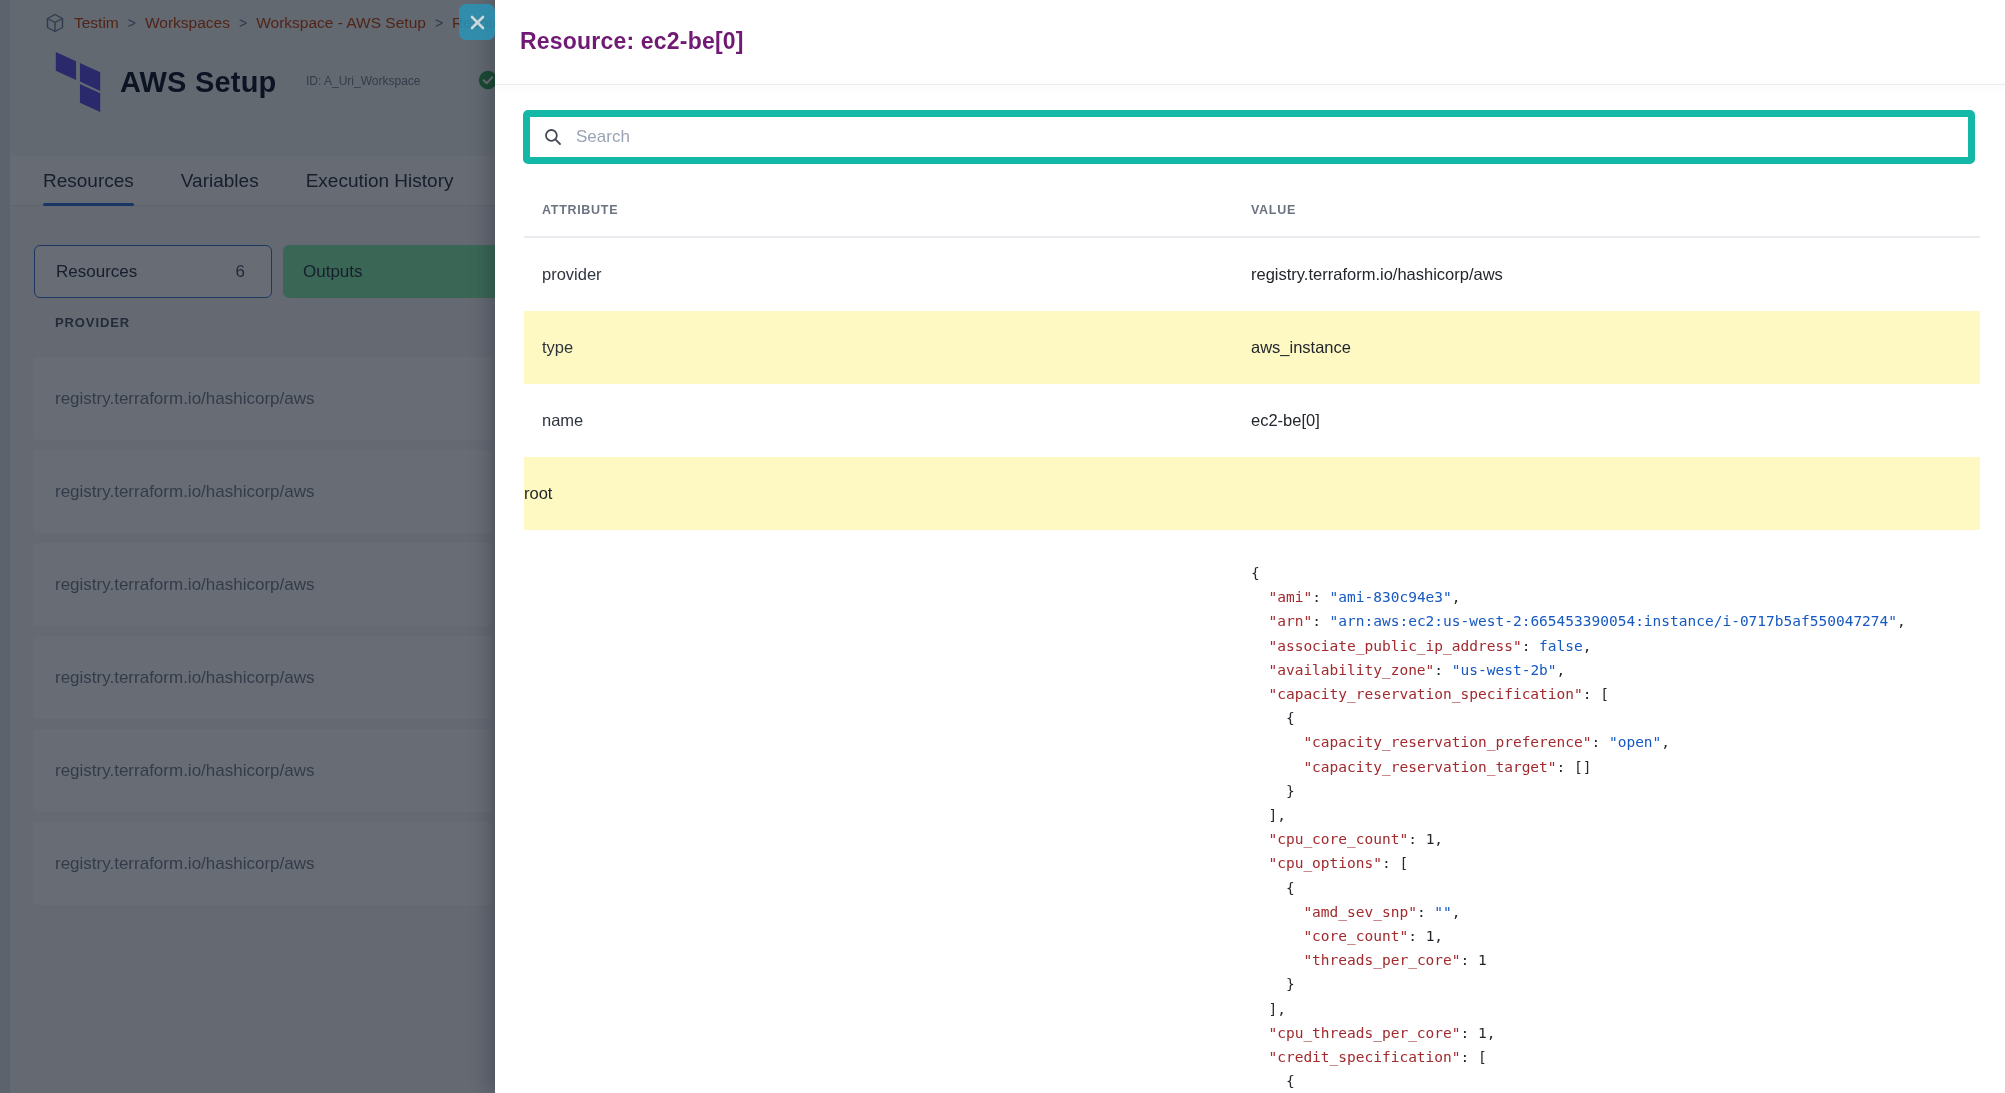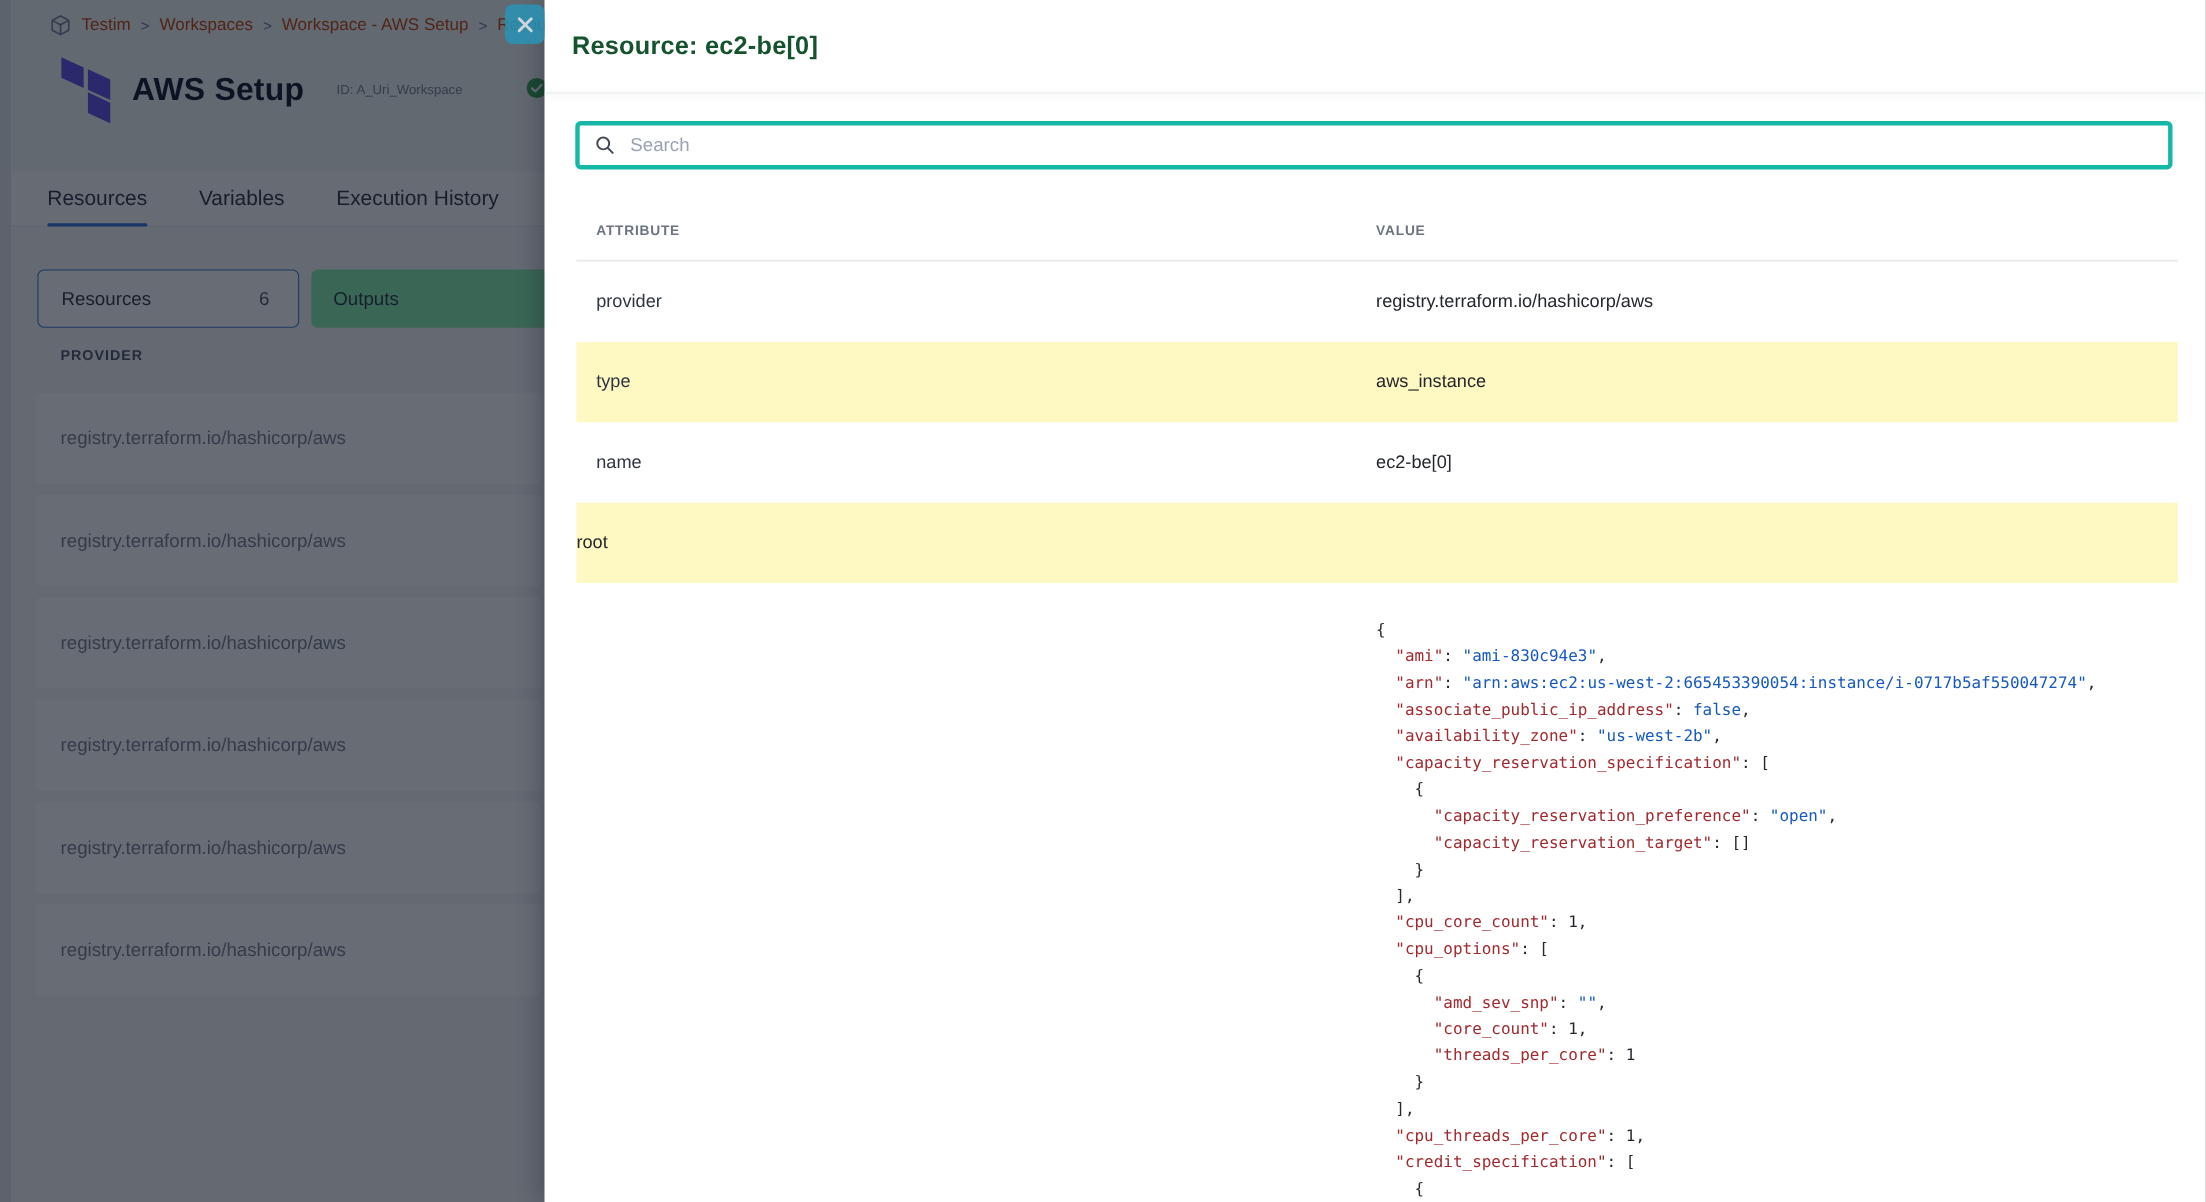--- a/index.html
+++ b/index.html
@@ -26,23 +26,23 @@
   .res-card{left:24px;width:238px;border:1px solid #3b76cc;background:#fcfdfe;justify-content:space-between;padding:0 26px 0 21px;}
   .out-card{left:273px;width:238px;background:#86efac;padding-left:20px;}
   .res-count{color:#4d5668;}
   .provider-label{position:absolute;left:45px;top:108px;font-size:13px;font-weight:bold;letter-spacing:.9px;color:#4b5362;}
   .provider-list{position:absolute;left:23px;top:150px;width:459px;}
   .provider-row{height:83px;margin-bottom:10px;background:#ffffff;border-radius:4px;display:flex;align-items:center;padding-left:22px;font-size:17px;color:#757d8c;cursor:pointer;}
   
   .overlay{position:absolute;inset:0;background:rgba(12,19,32,0.62);z-index:50;}
   
   .drawer{position:absolute;left:495px;top:0;width:1510px;height:1093px;background:#ffffff;z-index:100;box-shadow:-6px 0 18px rgba(10,16,28,0.25);}
-  .drawer-title{position:absolute;left:25px;top:28px;font-size:23px;font-weight:bold;color:#14532d;letter-spacing:.2px;}
+  .drawer-title{position:absolute;left:25px;top:28px;font-size:23px;font-weight:bold;color:#701a75;letter-spacing:.2px;}
   .drawer-hdiv{position:absolute;left:0;right:0;top:84px;height:1px;background:#e9ebef;box-shadow:0 2px 6px rgba(120,130,145,0.22);}
-  .search-box{position:absolute;left:28px;top:110px;width:1452px;height:44px;border:4px solid #14b8a6;border-radius:5px;box-sizing:border-box;display:flex;align-items:center;background:#fff;}
+  .search-box{position:absolute;left:28px;top:110px;width:1452px;height:54px;border:7px solid #14b8a6;border-radius:5px;box-sizing:border-box;display:flex;align-items:center;background:#fff;}
   .search-box .mag{margin-left:14px;flex:0 0 auto;display:flex;}
   .search-input{border:none;outline:none;flex:1;margin:0 10px 0 12px;font-size:17px;color:#333;background:transparent;font-family:inherit;}
   .search-input::placeholder{color:#9aa3b3;}
   .th{position:absolute;top:203px;font-size:12.5px;font-weight:bold;color:#6b7380;letter-spacing:.7px;}
   .th-attr{left:47px;}
   .th-value{left:756px;}
   .table-hdiv{position:absolute;left:29px;right:25px;top:236px;height:2px;background:#e9ebee;}
   .rows{position:absolute;left:29px;right:25px;top:238px;}
   .trow{height:73px;display:flex;align-items:center;}
   .trow.alt{background:#fef9c3;}

